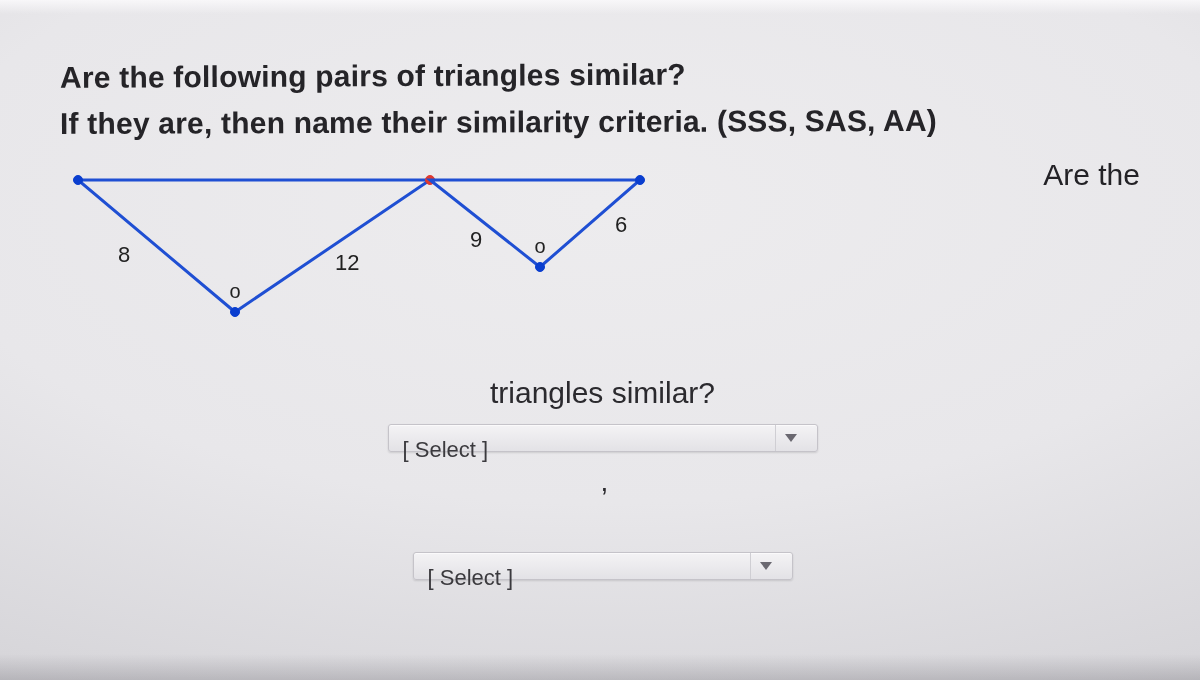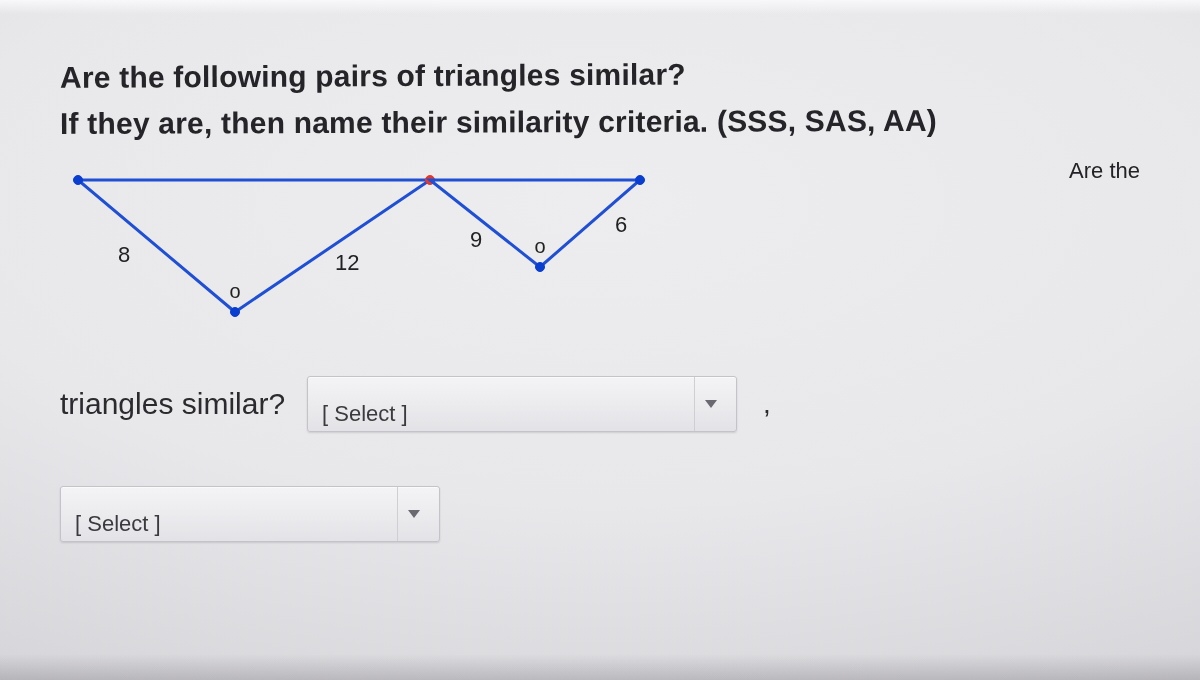--- a/index.html
+++ b/index.html
@@ -17,53 +17,54 @@
     letter-spacing: 0.2px;
     color: #252428;
     line-height: 1.35;
   }
   .q1 { transform: rotate(-0.3deg); }
   .q2 { transform: rotate(-0.2deg); margin-top: 6px; }
   .wrap-right {
     position: absolute;
     right: 60px;
     top: 158px;
-    font-size: 22px;
+    font-size: 30px;
     font-weight: 400;
     color: #232226;
   }
   .figure-area {
     margin-top: 20px;
     width: 620px;
     height: 190px;
     position: relative;
   }
   .figure-area svg { position: absolute; top: 0; left: 0; }
   .row {
     display: flex;
     align-items: center;
-    gap: 22px;
+    gap: 14px;
     margin-top: 24px;
+    flex-direction: column;
   }
   .row-label {
     font-size: 30px;
     font-weight: 400;
     color: #2b2a2e;
   }
   .select {
     position: relative;
     width: 430px;
-    height: 56px;
+    height: 28px;
     background: linear-gradient(#f4f3f5, #e3e2e6);
     border: 1px solid #c5c3c9;
     border-radius: 3px;
     box-shadow: inset 0 1px 0 rgba(255,255,255,0.6), 0 1px 2px rgba(0,0,0,0.12);
     display: flex;
-    align-items: flex-end;
-    padding: 4px 14px;
+    align-items: flex-start;
+    padding: 12px 14px;
     cursor: pointer;
   }
   .select-text {
     font-size: 22px;
     color: #3b3a3e;
   }
   .select-arrow {
     position: absolute;
     right: 10px;
     top: 0;

